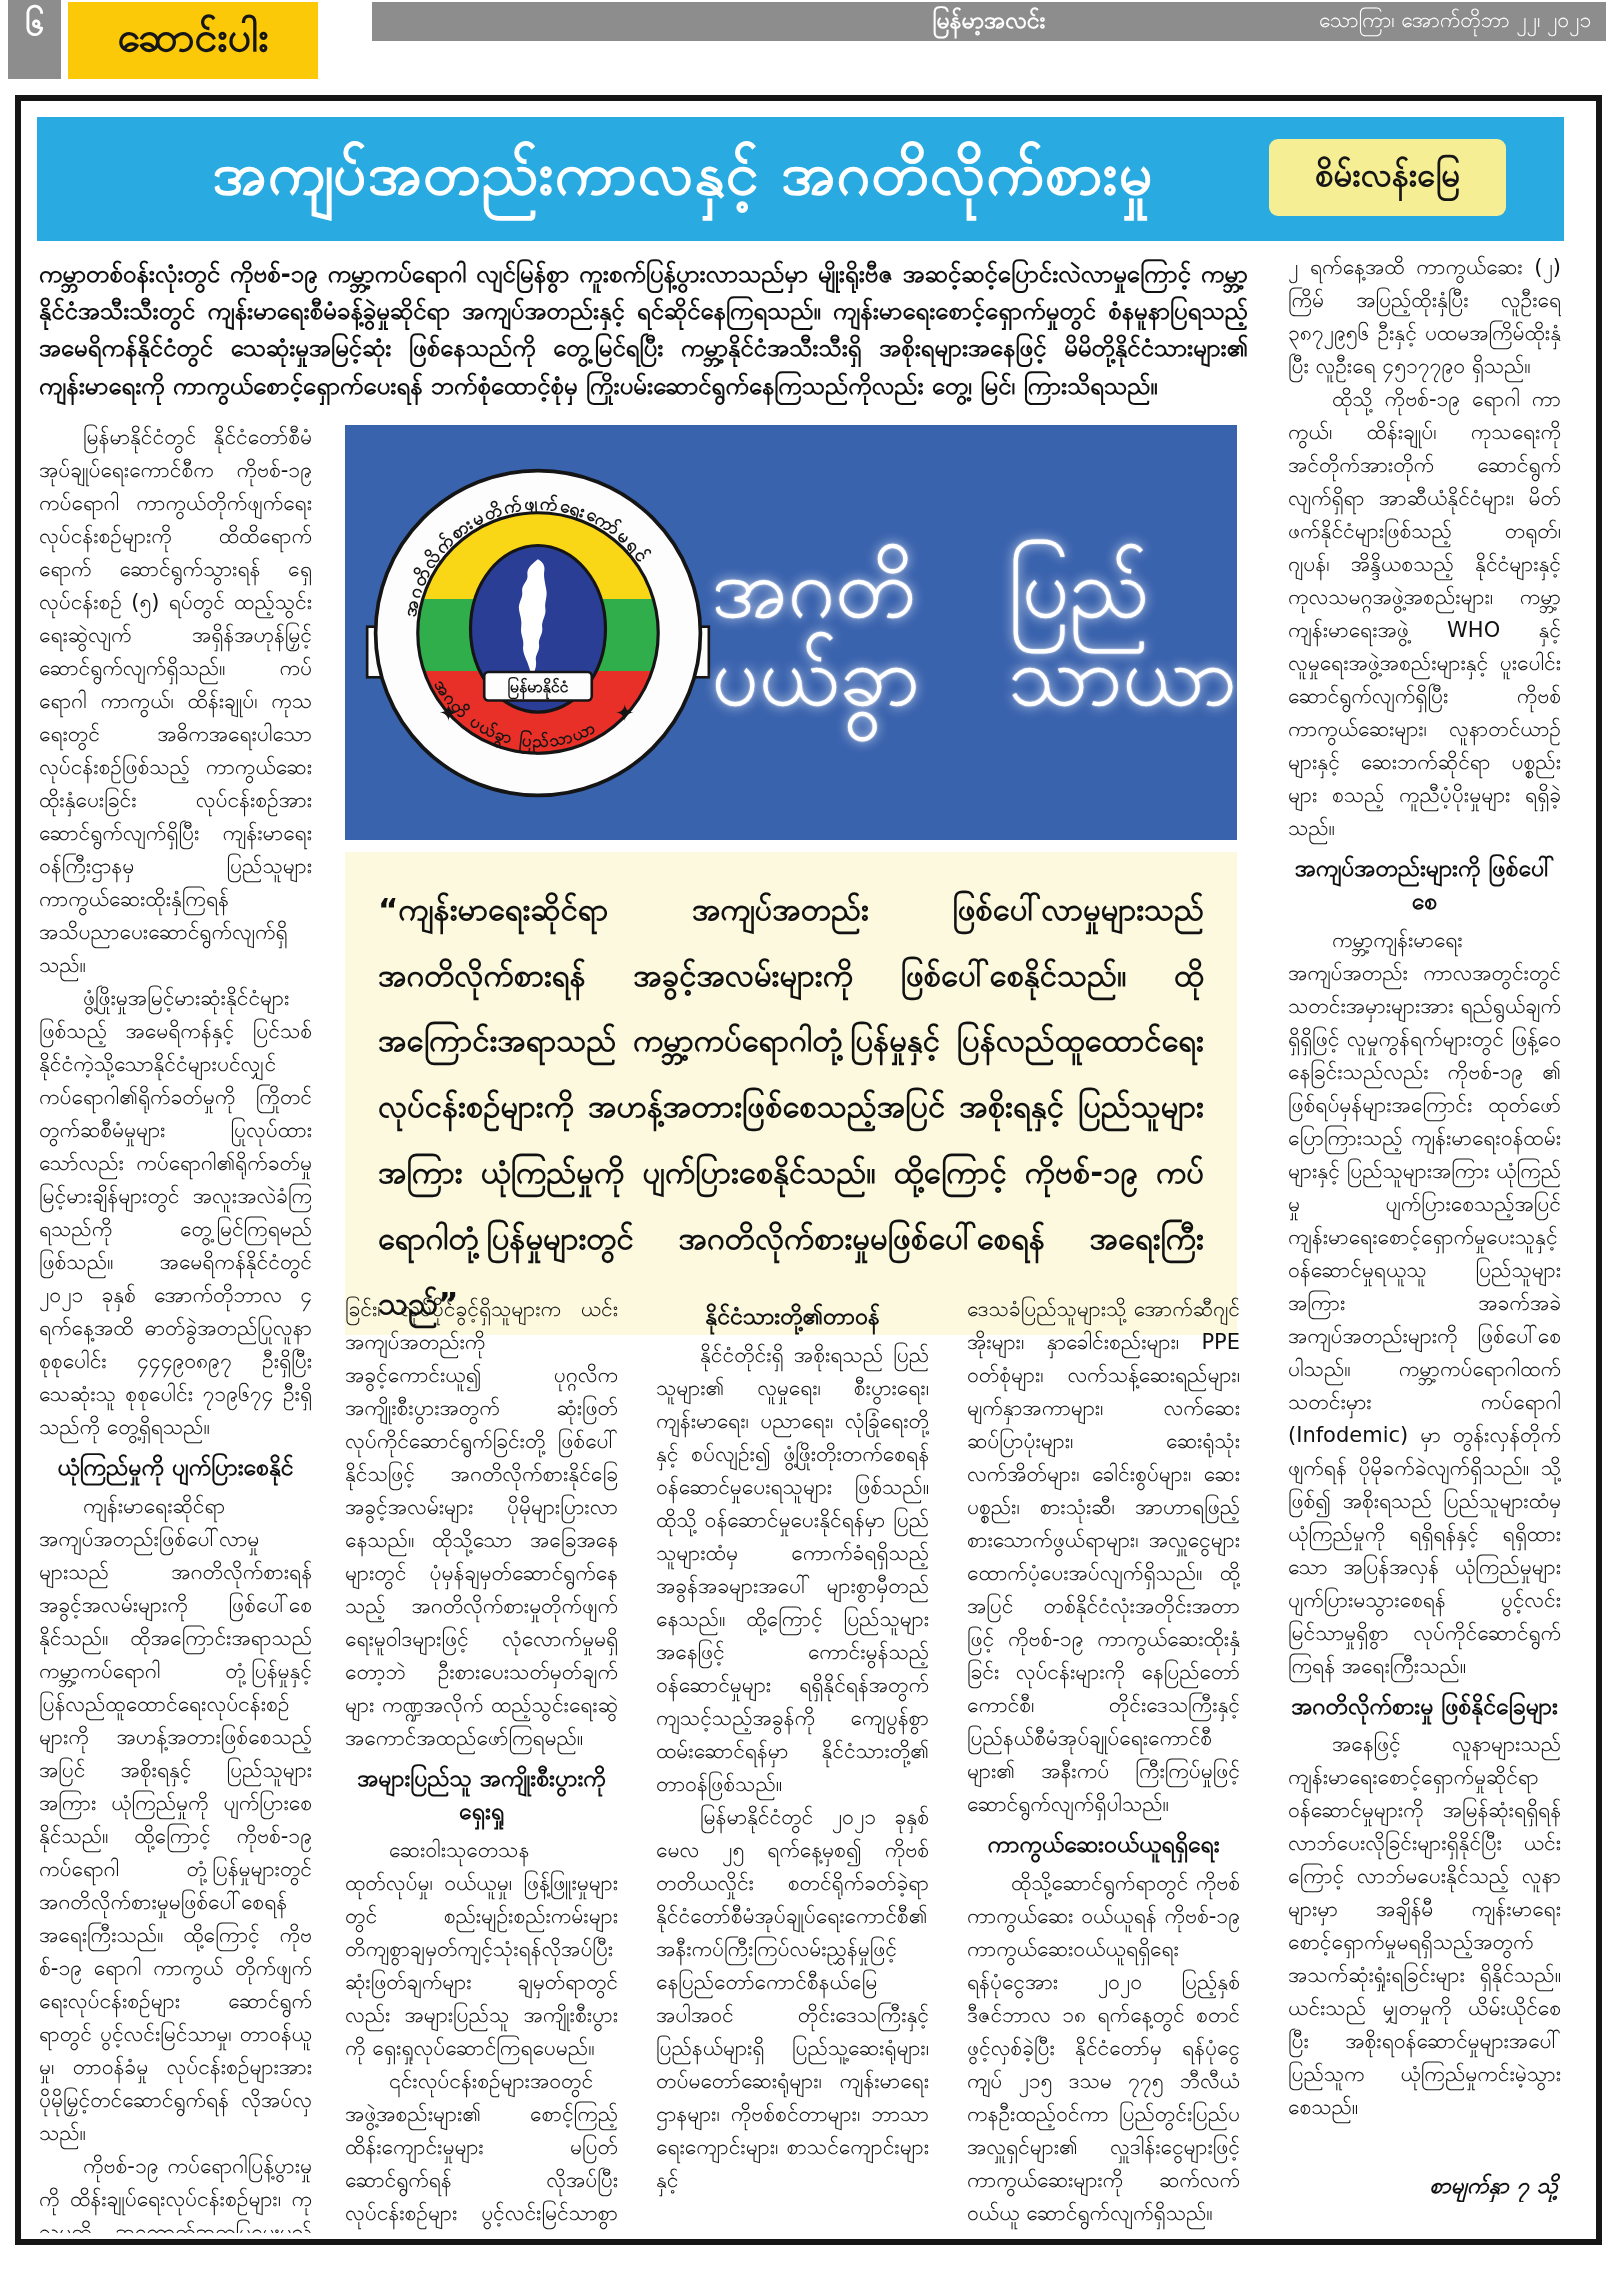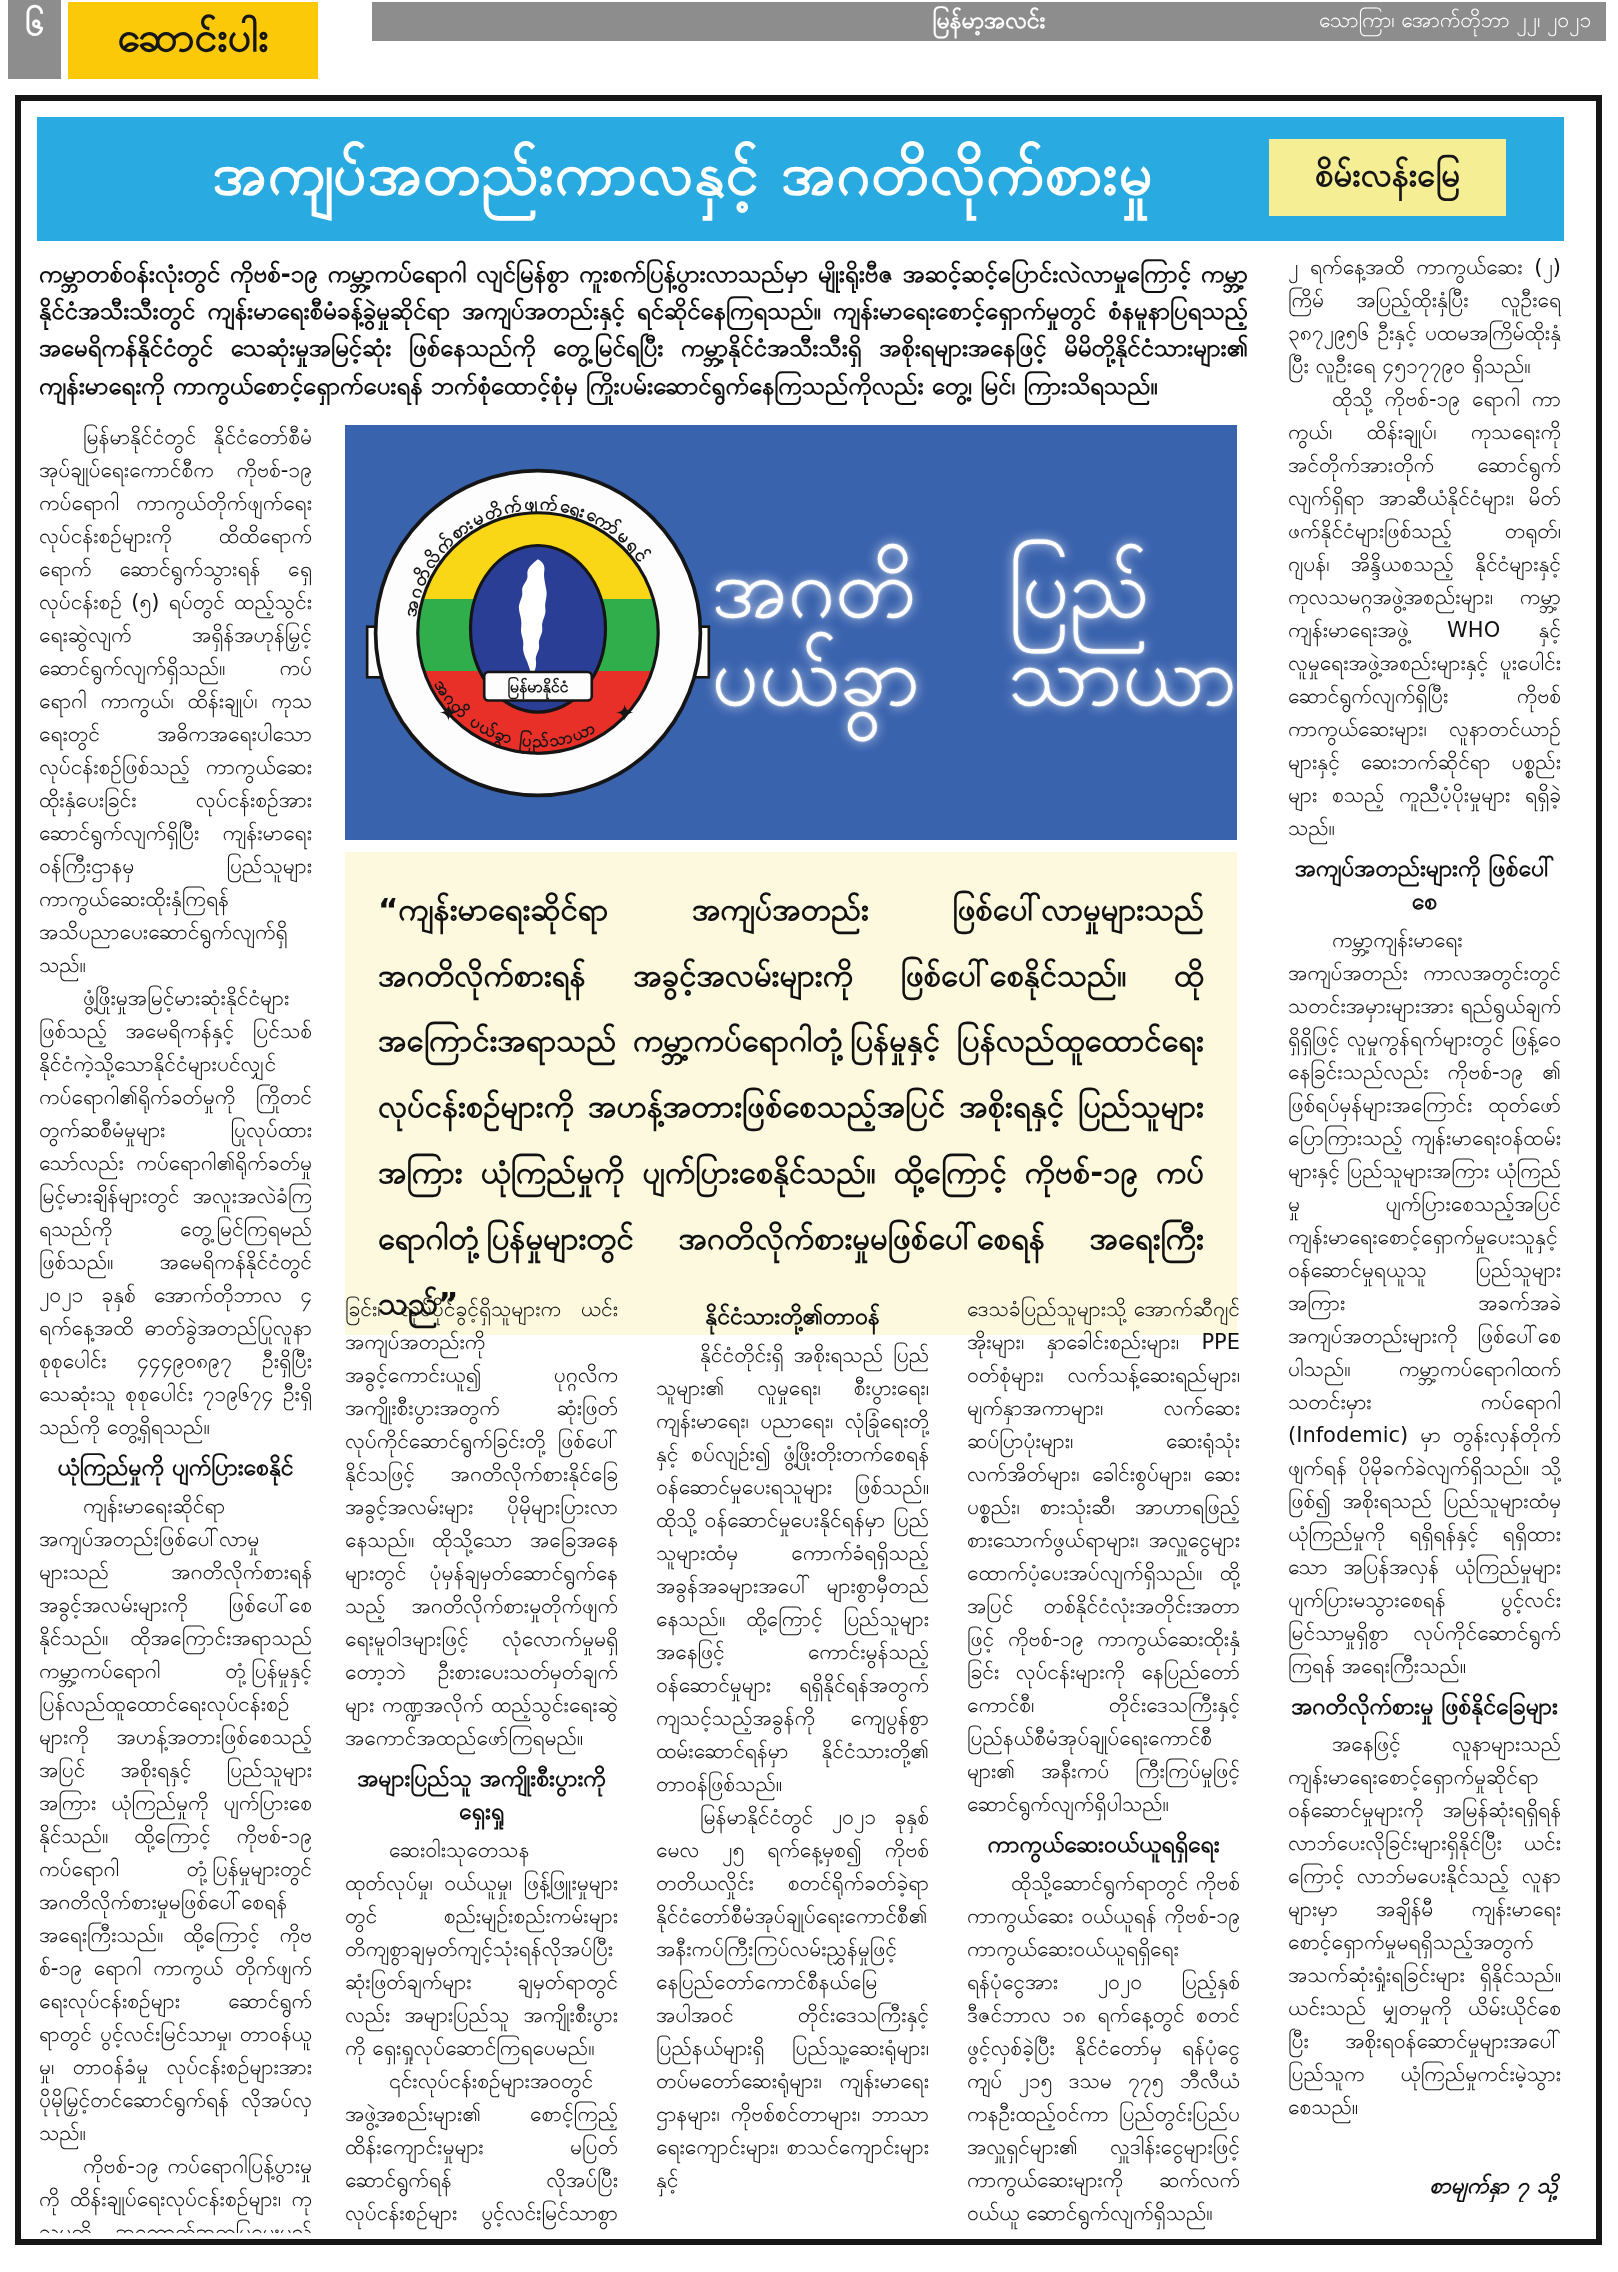--- a/index.html
+++ b/index.html
@@ -17,21 +17,21 @@
         justify-content:center;color:#fff;font-size:23px;font-weight:bold;}
   .mast-date{position:absolute;right:14.8px;top:0;height:39px;display:flex;align-items:center;
         color:#fff;font-size:21px;}
   
   .frame{position:absolute;left:14.8px;top:95px;width:1587px;height:2150px;border:6.9px solid #161616;
         background:#fff;box-sizing:border-box;}
   .title-bar{position:absolute;left:37px;top:117px;width:1527px;height:124px;background:#29abe2;}
   .title-text{position:absolute;left:42px;top:0;width:1208px;height:124px;display:flex;align-items:center;
         justify-content:center;color:#fff;font-size:59px;font-weight:bold;letter-spacing:1.1px;}
   .author-box{position:absolute;right:58px;top:22px;width:237px;height:77px;background:#f5ee95;
-        display:flex;align-items:center;justify-content:center;}
+        display:flex;align-items:center;justify-content:center;border-radius:9px;}
   .author-box span{font-size:33px;font-weight:bold;color:#161616;}
   
   .lede{position:absolute;left:39px;top:256px;width:1209px;height:158px;overflow:hidden;
         font-size:24px;font-weight:bold;line-height:1.55;text-align:justify;}
   .col{position:absolute;width:273px;overflow:hidden;font-size:21px;line-height:33px;text-align:justify;}
   .col p{margin:0;text-indent:44px;}
   .col p.noindent{text-indent:0;}
   .col h3{margin:7.4px 0 5.3px 0;font-size:23px;font-weight:bold;text-align:center;text-indent:0;}
   #col1{left:39px;top:421px;height:1812px;}
   #col2{left:345px;top:1293px;height:940px;}

